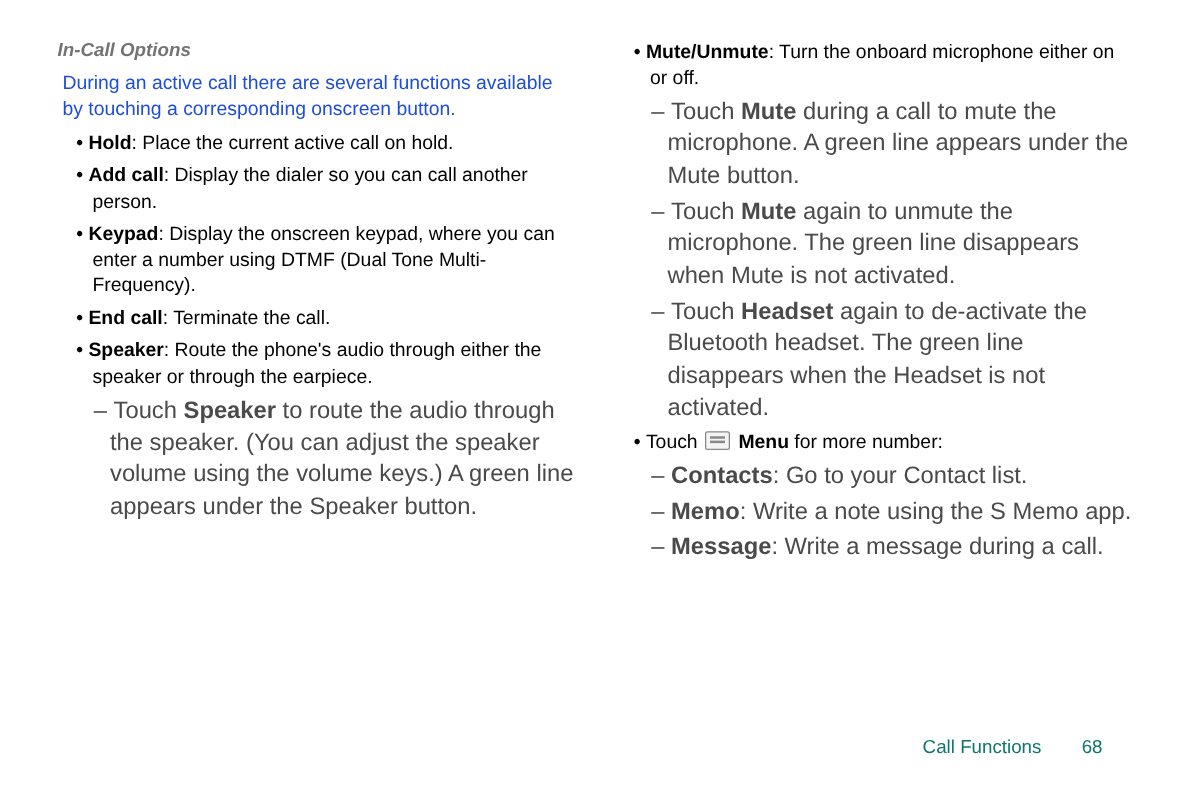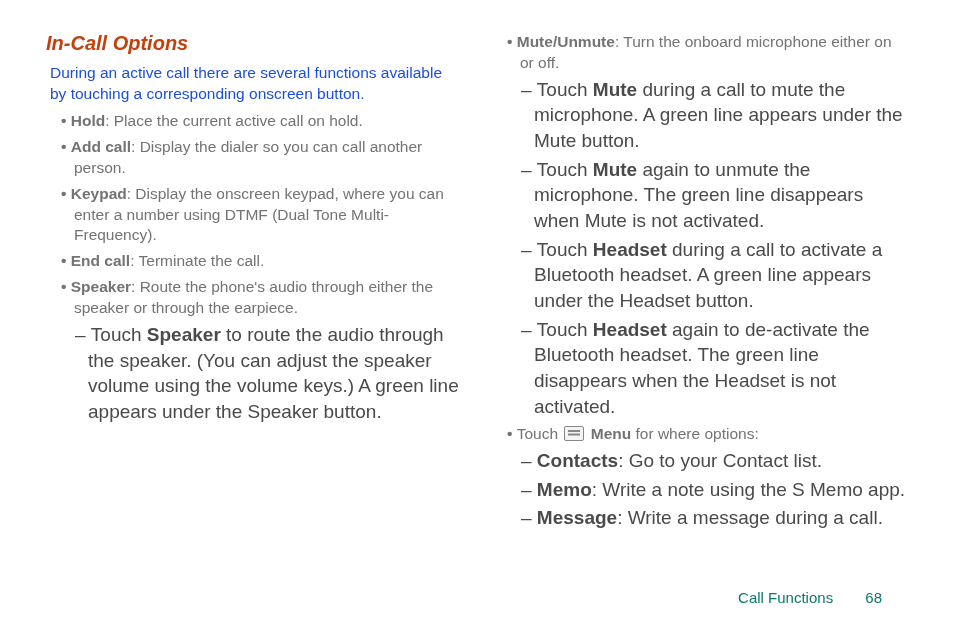--- a/index.html
+++ b/index.html
@@ -15,37 +15,37 @@
     }
     .columns {
       display: flex;
       gap: 30px;
     }
     .col {
       flex: 1;
       min-width: 0;
     }
     .section-title {
-      color: #c2410c;
+      color: #737373;
       font-weight: bold;
       font-style: italic;
-      font-size: 20px;
+      font-size: 15px;
       margin-bottom: 8px;
     }
     .intro {
       font-size: 15.5px;
       line-height: 1.35;
       color: #1d4ed8;
       margin-left: 4px;
       margin-bottom: 6px;
     }
     .l1 {
       font-size: 15.5px;
       line-height: 1.35;
-      color: #737373;
+      color: #000000;
       padding-left: 28px;
       text-indent: -13px;
       margin-top: 5px;
     }
     .l1::before {
       content: "•\00a0";
       font-weight: bold;
     }
     .l2 {
       font-size: 19px;
@@ -111,25 +111,24 @@
   </div>
 
   <div class="col">
     <div class="l1" style="margin-top:0"><span class="b">Mute/Unmute</span><span>: Turn the onboard microphone either on or off.</span></div>
 
     <div class="l2"><span>Touch </span><span class="b">Mute</span><span> during a call to mute the microphone. A green line appears under the Mute button.</span></div>
 
     <div class="l2"><span>Touch </span><span class="b">Mute</span><span> again to unmute the microphone. The green line disappears when Mute is not activated.</span></div>
 
 
-    <div class="l2"><span>Touch </span><span class="b">Headset</span><span> during a call to activate a Bluetooth headset. A green line appears under the Headset button.</span></div>
 
     <div class="l2"><span>Touch </span><span class="b">Headset</span><span> again to de-activate the Bluetooth headset. The green line disappears when the Headset is not activated.</span></div>
 
-    <div class="l1"><span>Touch </span><span class="menu-icon"></span> <span class="b">Menu</span><span> for where options:</span></div>
+    <div class="l1"><span>Touch </span><span class="menu-icon"></span> <span class="b">Menu</span><span> for more number:</span></div>
 
     <div class="l2"><span class="b">Contacts</span><span>: Go to your Contact list.</span></div>
 
     <div class="l2"><span class="b">Memo</span><span>: Write a note using the S Memo app.</span></div>
 
     <div class="l2"><span class="b">Message</span><span>: Write a message during a call.</span></div>
   </div>
 </div>
 
 <div class="footer">

